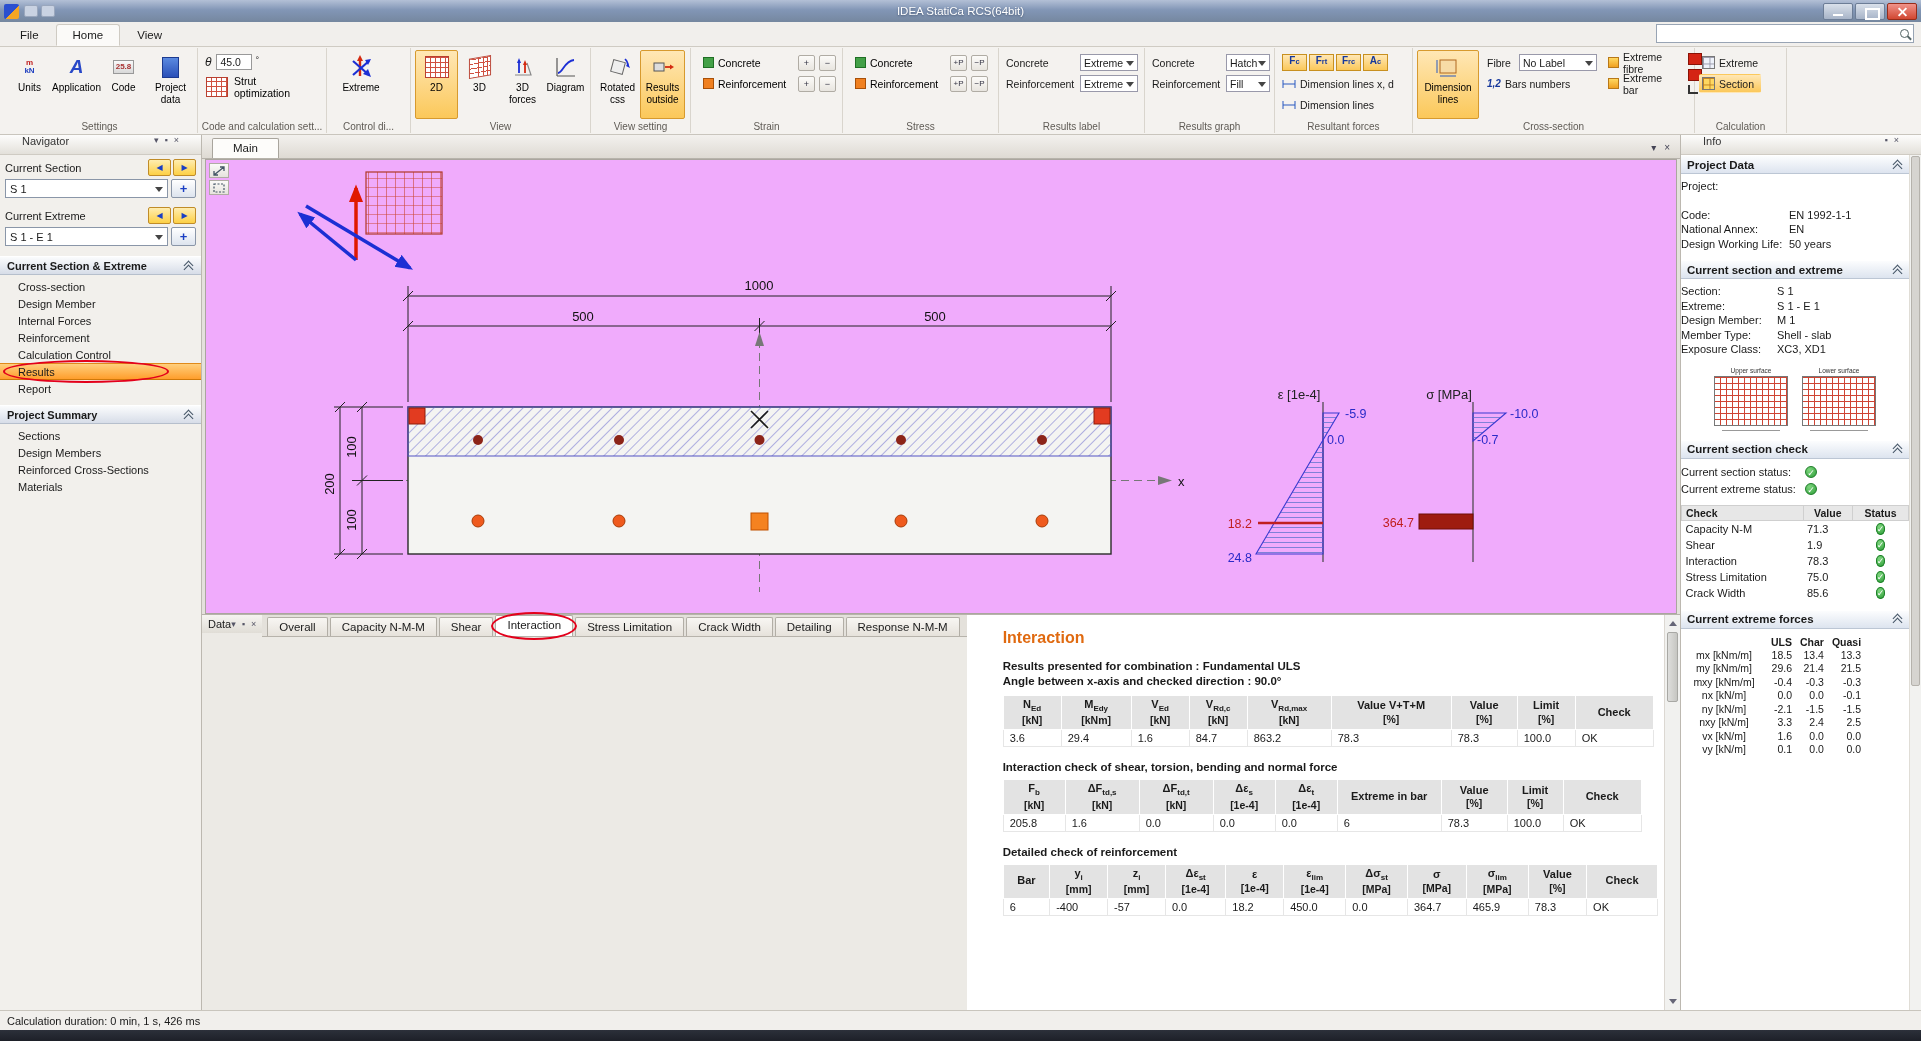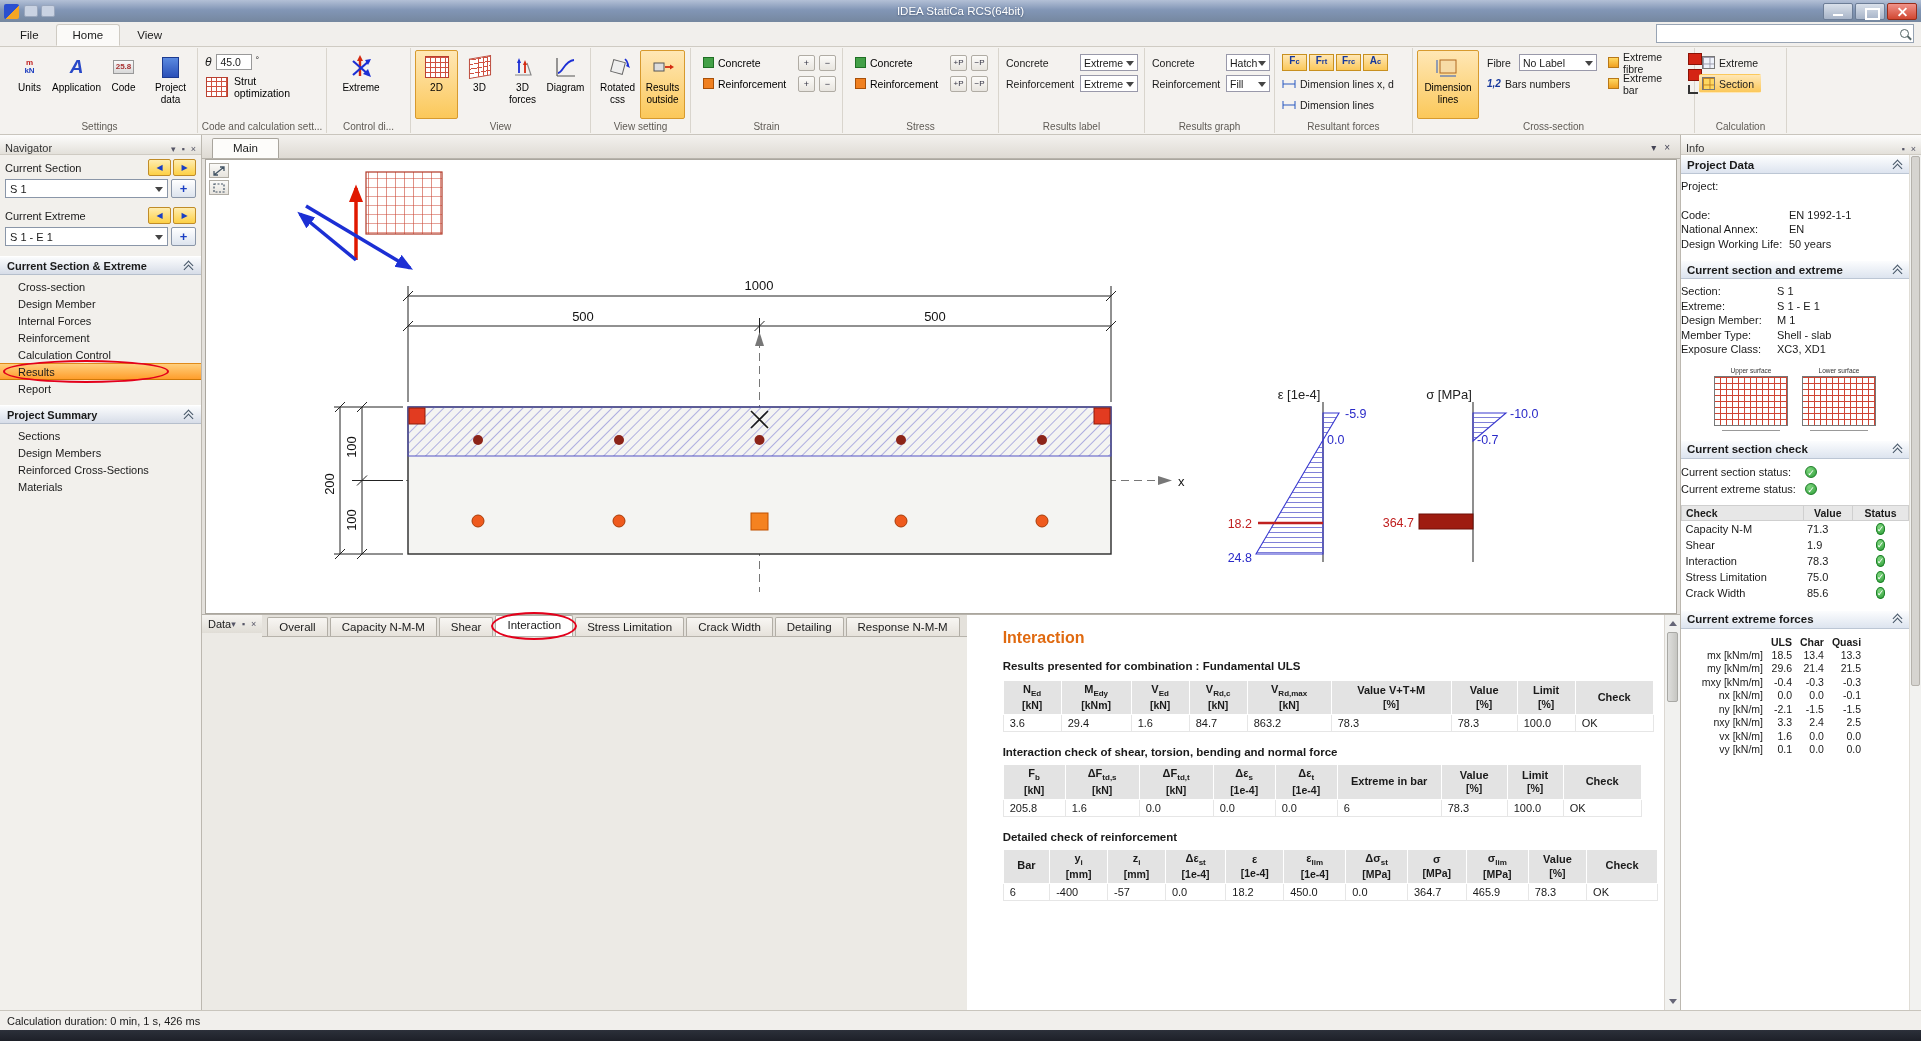--- a/index.html
+++ b/index.html
@@ -62,42 +62,42 @@
 .numbox{background:#fff;border:1px solid #999;padding:0 4px;font-size:10.5px;min-width:36px;height:16px;display:inline-flex;align-items:center}
 .theta{font-size:12px;font-style:italic}
 .degsym{font-size:9px;align-self:flex-start;margin-top:1px}
 .lbl{white-space:normal}
 
 
 .mainrow{flex:1;display:flex;min-height:0}
 
 
 .navigator{width:202px;flex:none;background:#f2f0ec;border-right:1px solid #bcb8b0;display:flex;flex-direction:column;font-size:11px}
-.panel-head{height:20px;flex:none;display:flex;align-items:flex-end;padding:0 5px;font-size:11px;color:#333;background:linear-gradient(#fdfdfc,#e3e0da);border-bottom:1px solid #cfcbc3}
+.panel-head{height:20px;flex:none;display:flex;align-items:flex-start;padding:0 22px;font-size:11px;color:#333;background:linear-gradient(#fdfdfc,#e3e0da);border-bottom:1px solid #cfcbc3}
 .ph-icons{margin-left:auto;display:flex;gap:6px;align-items:center;color:#556;font-size:9px}
 .nav-row{display:flex;align-items:center;padding:4px 5px 1px;gap:3px}
 .gold-btn{width:23px;height:17px;border:1px solid #c08c28;background:linear-gradient(#ffedb0,#fdd045);display:flex;align-items:center;justify-content:center;color:#1b3fc4;font-size:8px;border-radius:2px}
 .nav-combo-row{display:flex;gap:3px;padding:2px 5px 5px}
 .nav-combo{flex:1;height:19px;background:#fff;border:1px solid #8a96a8;display:flex;align-items:center;justify-content:space-between;padding:0 4px;font-size:11px}
 .plus-btn{width:25px;height:19px;border:1px solid #8a96a8;background:linear-gradient(#ffffff,#dde4ee);display:flex;align-items:center;justify-content:center;color:#1b3fc4;font-weight:bold;font-size:13px;border-radius:2px}
 .nav-group-head{height:19px;display:flex;align-items:center;justify-content:space-between;padding:0 7px;background:linear-gradient(#fbfcfd,#d7dde8);border-top:1px solid #fff;border-bottom:1px solid #b6bfcc;font-weight:bold;font-size:11px;margin-top:5px}
 .chevup2{position:relative;width:10px;height:10px;flex:none}
 .chevup2::before,.chevup2::after{content:"";position:absolute;left:1px;width:6px;height:6px;border-left:1.8px solid #456;border-top:1.8px solid #456;transform:rotate(45deg)}
 .chevup2::before{top:1px}.chevup2::after{top:5px}
 .nav-items{padding:3px 0}
 .nav-item{position:relative;height:17px;display:flex;align-items:center;padding-left:18px;font-size:11px}
 .nav-item.active{background:linear-gradient(#ffcf7d,var(--accent-orange,#ff9e2c));border-top:1px solid #e08a1a;border-bottom:1px solid #d07808}
 .red-ellipse{position:absolute;left:3px;right:32px;top:-4px;bottom:-4px;border:2.5px solid var(--annotation-red,#e3001b);border-radius:50%;pointer-events:none;z-index:5}
 
 
 .center{flex:1;display:flex;flex-direction:column;min-width:0;background:#e4e1dc}
 .doctabs{height:24px;flex:none;display:flex;align-items:flex-end;padding:2px 10px 0;background:linear-gradient(#f3f1ee,#dedad3);border-bottom:1px solid #b7b3ab}
 .doctab{height:20px;padding:3px 20px;background:#fdfcfa;border:1px solid #a9a59d;border-bottom:none;border-radius:2px 2px 0 0;font-size:11.5px}
 .dt-icons{margin-left:auto;display:flex;gap:8px;color:#445;font-size:10px;align-items:center;padding-bottom:5px}
-.canvas{flex:1;margin:0 3px;background:#ffffff;border:1px solid #aaa69e;position:relative;overflow:hidden}
+.canvas{flex:1;margin:0 3px;background:#f0abfc;border:1px solid #aaa69e;position:relative;overflow:hidden}
 .zoombtns{position:absolute;top:3px;left:3px;display:flex;flex-direction:column;gap:2px;z-index:3}
 .zbtn{width:20px;height:15px;border:1px solid #b0aca4;background:linear-gradient(#fbfaf8,#e6e3dd);display:flex;align-items:center;justify-content:center;padding:0}
 .dimtxt{font-size:13px;fill:#111}
 .dgt{font-size:13px;fill:#222}
 .dgb{font-size:12.5px;fill:var(--diagram-blue,#2a2ac8)}
 .dgr{font-size:12.5px;fill:var(--diagram-red,#c02020)}
 
 
 .datapanel{height:396px;flex:none;display:flex;flex-direction:row;border-top:1px solid #b7b3ab;background:#eceae5}
 .dp-head{height:18px;flex:none;display:flex;align-items:center;padding:0 6px;font-size:11px;background:linear-gradient(#f6f4f1,#e0ddd6)}
@@ -140,21 +140,21 @@
 .chk{width:12px;height:12px;border-radius:50%;background:radial-gradient(circle at 35% 30%,#7fd67f,var(--check-green,#2e9e38));color:#fff;font-size:9px;line-height:12px;text-align:center;flex:none;border:1px solid #1d7d28}
 table.chktab{border-collapse:collapse;margin-top:7px;width:100%}
 .chktab th{background:#e7e7e7;border:1px solid #cfcfcf;font-size:10.5px;font-weight:bold;padding:1px 4px;text-align:left}
 .chktab th:nth-child(2),.chktab th:nth-child(3){text-align:center}
 .chktab td{font-size:11px;padding:1.5px 4px}
 .chktab td.val{text-align:left}
 .chktab td.st{text-align:center}
 table.ftab{border-collapse:collapse;margin-top:2px}
 .ftab th{font-size:10.5px;font-weight:bold;text-align:right;padding:0 4px;line-height:13px}
 .ftab td{font-size:10.5px;padding:0 4px;text-align:right;line-height:13.5px;white-space:nowrap}
-.ftab td.lbl{text-align:right;width:86px}
+.ftab td.lbl{text-align:center;width:86px}
 .info-scroll{position:absolute;right:0;top:20px;bottom:0;width:12px;background:#f2f2f0;border-left:1px solid #e0ddd6}
 .info-scroll .thumb{margin:1px;height:62%;background:#d6d4d0;border:1px solid #b5b2ac;border-radius:2px}
 
 
 .statusbar{height:20px;flex:none;background:#f1efec;border-top:1px solid #c9c5bd;display:flex;align-items:center;padding:0 7px;font-size:11px}
 .taskbar{height:11px;flex:none;background:linear-gradient(#2c303a,#1d2028)}
 sub{font-size:8px}
 button{cursor:default}
 </style>
 </head>
@@ -721,20 +721,21 @@
           <div class="dtab"><span>Shear</span></div>
           <div class="dtab active"><span>Interaction</span><span class="red-ellipse"></span></div>
           <div class="dtab"><span>Stress Limitation</span></div>
           <div class="dtab"><span>Crack Width</span></div>
           <div class="dtab"><span>Detailing</span></div>
           <div class="dtab"><span>Response N-M-M</span></div>
         </div>
       <div class="dp-content">
         <div class="dp-heading">Interaction</div>
         <div class="dp-line">Results presented for combination : Fundamental ULS</div>
+        <div class="dp-line">Angle between x-axis and checked direction : 90.0°</div>
         <table class="res" id="table1">
             <colgroup>
               <col style="width:58px">
               <col style="width:70px">
               <col style="width:58px">
               <col style="width:58px">
               <col style="width:84px">
               <col style="width:120px">
               <col style="width:66px">
               <col style="width:58px">

